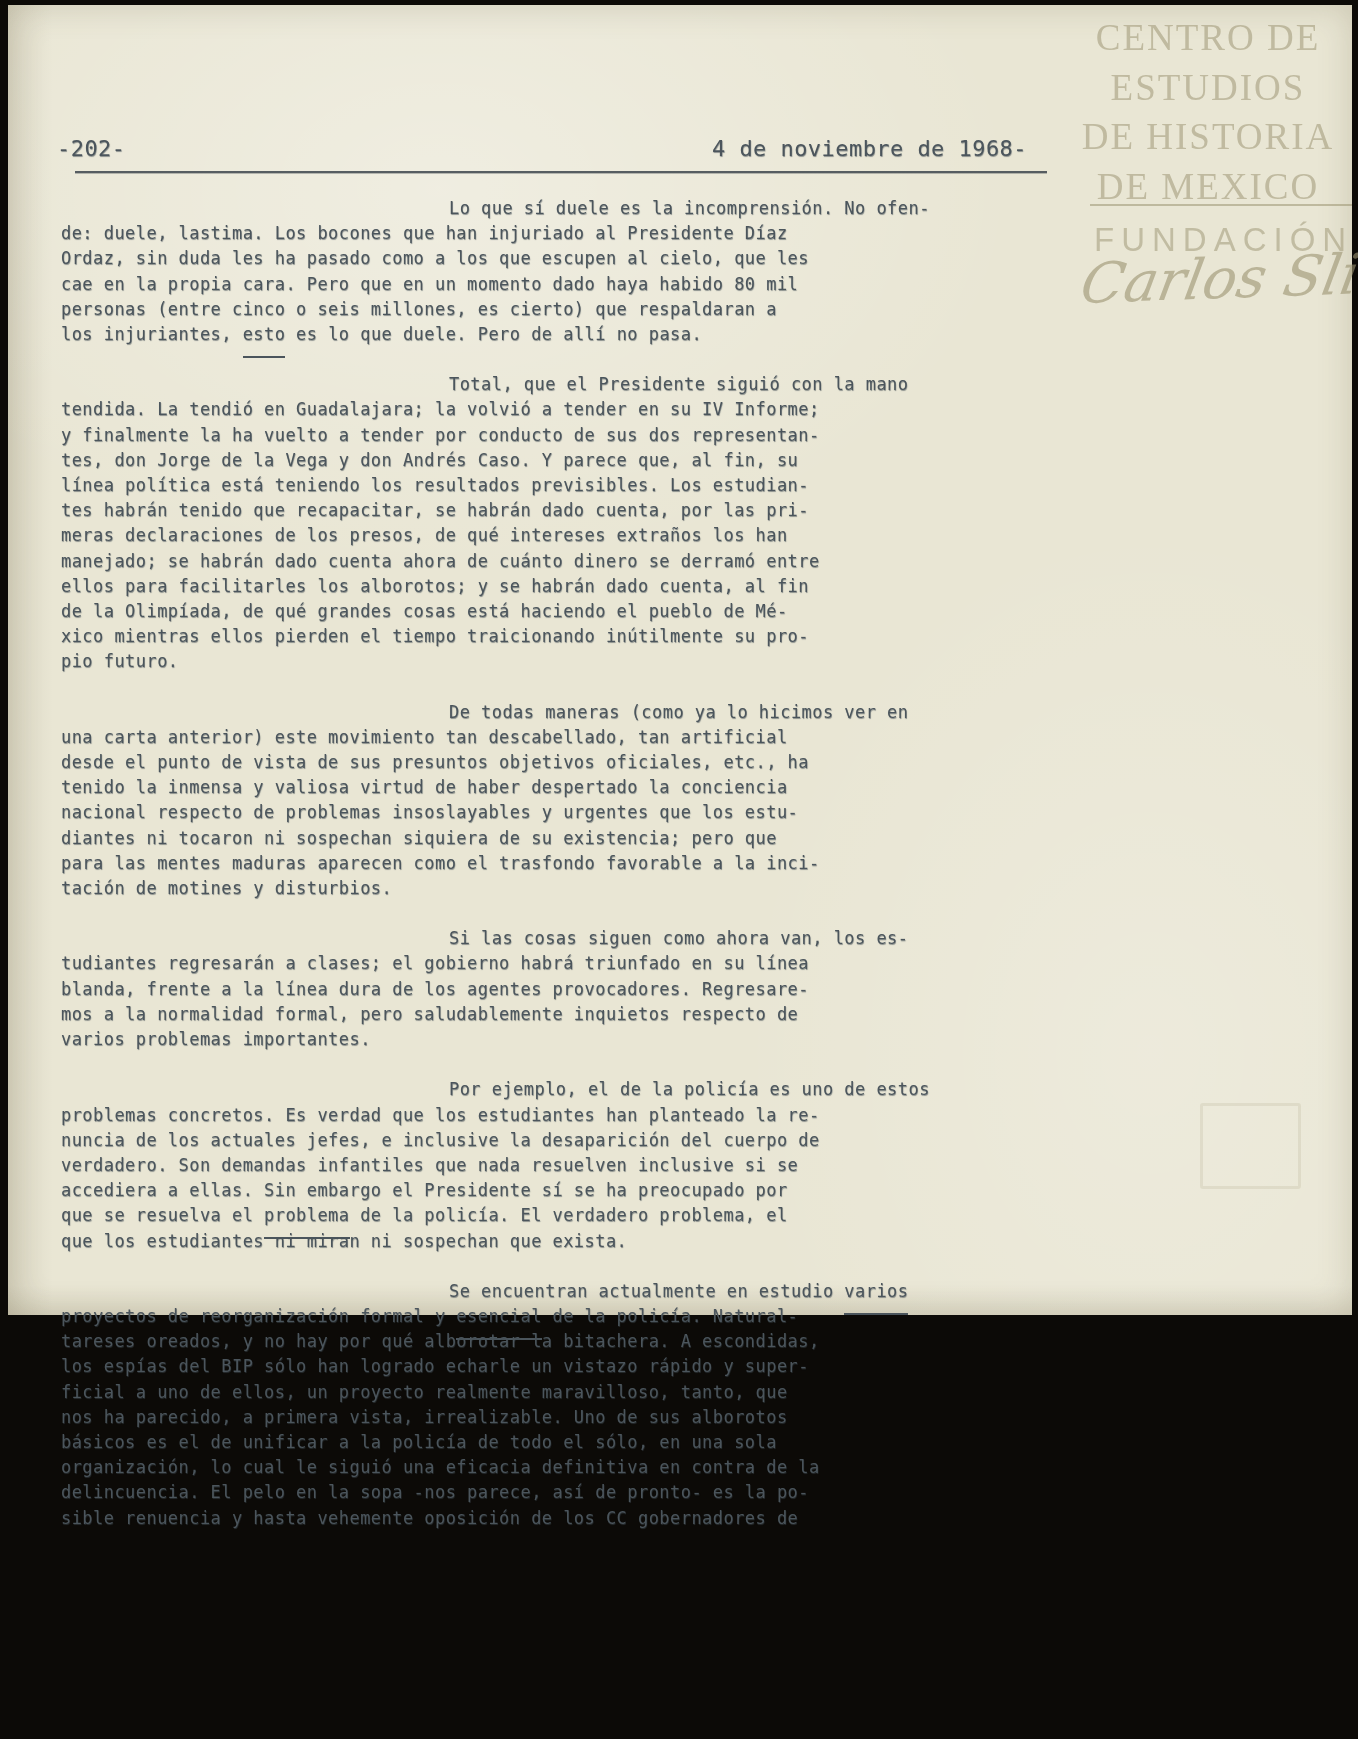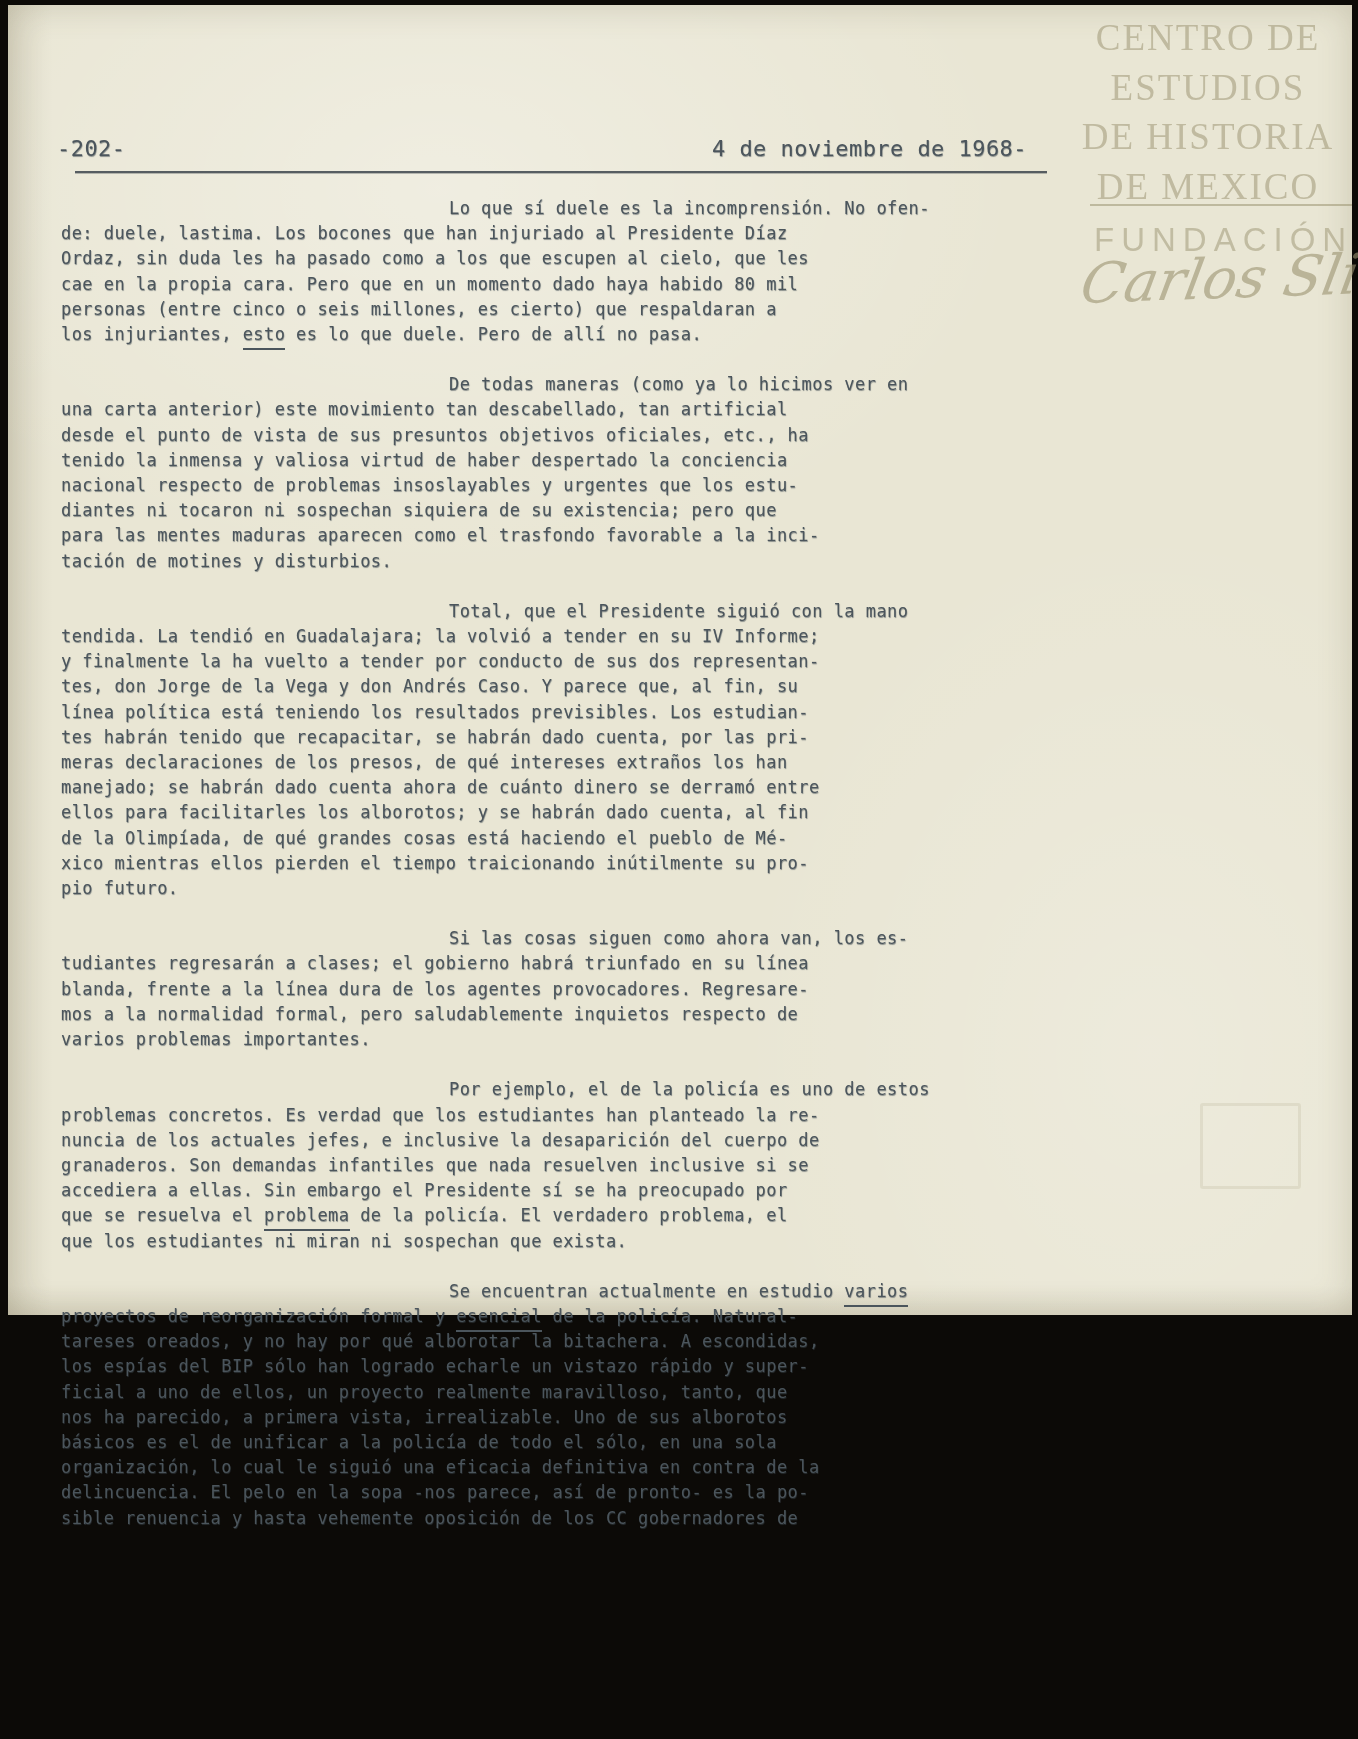--- a/index.html
+++ b/index.html
@@ -57,21 +57,21 @@
   .page-date{position:absolute;right:0;top:0;}
   .header-rule{
     position:absolute;left:67px;top:166px;width:972px;height:3px;
     background:linear-gradient(180deg, rgba(70,78,84,0.9) 0 2px, rgba(70,78,84,0.35) 2px 3px);
   }
   .doc-body{position:absolute;left:53px;top:191px;width:978px;
     font-size:17px;line-height:25.2px;letter-spacing:0.45px;}
   .para{margin:0 0 25px 0;}
   .para .line:first-child{text-indent:388px;}
   .line{white-space:nowrap;}
-  .u{border-bottom:2px solid currentColor;padding-bottom:4px;}
+  .u{border-bottom:2px solid currentColor;padding-bottom:12px;}
 </style>
 </head>
 <body>
 
 <div class="paper">
 
   <div class="wm-block">
     <div>CENTRO DE</div>
     <div>ESTUDIOS</div>
     <div>DE HISTORIA</div>
@@ -91,55 +91,55 @@
   <div class="doc-body type">
       <div class="para">
         <div class="line"><span>Lo que sí duele es la incomprensión. No ofen-</span></div>
         <div class="line"><span>de: duele, lastima. Los bocones que han injuriado al Presidente Díaz</span></div>
         <div class="line"><span>Ordaz, sin duda les ha pasado como a los que escupen al cielo, que les</span></div>
         <div class="line"><span>cae en la propia cara. Pero que en un momento dado haya habido 80 mil</span></div>
         <div class="line"><span>personas (entre cinco o seis millones, es cierto) que respaldaran a</span></div>
         <div class="line"><span>los injuriantes, </span><span class="u">esto</span><span> es lo que duele. Pero de allí no pasa.</span></div>
       </div>
       <div class="para">
-        <div class="line"><span>De todas maneras (como ya lo hicimos ver en</span></div>
-        <div class="line"><span>una carta anterior) este movimiento tan descabellado, tan artificial</span></div>
-        <div class="line"><span>desde el punto de vista de sus presuntos objetivos oficiales, etc., ha</span></div>
-        <div class="line"><span>tenido la inmensa y valiosa virtud de haber despertado la conciencia</span></div>
-        <div class="line"><span>nacional respecto de problemas insoslayables y urgentes que los estu-</span></div>
-        <div class="line"><span>diantes ni tocaron ni sospechan siquiera de su existencia; pero que</span></div>
-        <div class="line"><span>para las mentes maduras aparecen como el trasfondo favorable a la inci-</span></div>
-        <div class="line"><span>tación de motines y disturbios.</span></div>
-      </div>
-      <div class="para">
         <div class="line"><span>Total, que el Presidente siguió con la mano</span></div>
         <div class="line"><span>tendida. La tendió en Guadalajara; la volvió a tender en su IV Informe;</span></div>
         <div class="line"><span>y finalmente la ha vuelto a tender por conducto de sus dos representan-</span></div>
         <div class="line"><span>tes, don Jorge de la Vega y don Andrés Caso. Y parece que, al fin, su</span></div>
         <div class="line"><span>línea política está teniendo los resultados previsibles. Los estudian-</span></div>
         <div class="line"><span>tes habrán tenido que recapacitar, se habrán dado cuenta, por las pri-</span></div>
         <div class="line"><span>meras declaraciones de los presos, de qué intereses extraños los han</span></div>
         <div class="line"><span>manejado; se habrán dado cuenta ahora de cuánto dinero se derramó entre</span></div>
         <div class="line"><span>ellos para facilitarles los alborotos; y se habrán dado cuenta, al fin</span></div>
         <div class="line"><span>de la Olimpíada, de qué grandes cosas está haciendo el pueblo de Mé-</span></div>
         <div class="line"><span>xico mientras ellos pierden el tiempo traicionando inútilmente su pro-</span></div>
         <div class="line"><span>pio futuro.</span></div>
       </div>
       <div class="para">
+        <div class="line"><span>De todas maneras (como ya lo hicimos ver en</span></div>
+        <div class="line"><span>una carta anterior) este movimiento tan descabellado, tan artificial</span></div>
+        <div class="line"><span>desde el punto de vista de sus presuntos objetivos oficiales, etc., ha</span></div>
+        <div class="line"><span>tenido la inmensa y valiosa virtud de haber despertado la conciencia</span></div>
+        <div class="line"><span>nacional respecto de problemas insoslayables y urgentes que los estu-</span></div>
+        <div class="line"><span>diantes ni tocaron ni sospechan siquiera de su existencia; pero que</span></div>
+        <div class="line"><span>para las mentes maduras aparecen como el trasfondo favorable a la inci-</span></div>
+        <div class="line"><span>tación de motines y disturbios.</span></div>
+      </div>
+      <div class="para">
         <div class="line"><span>Si las cosas siguen como ahora van, los es-</span></div>
         <div class="line"><span>tudiantes regresarán a clases; el gobierno habrá triunfado en su línea</span></div>
         <div class="line"><span>blanda, frente a la línea dura de los agentes provocadores. Regresare-</span></div>
         <div class="line"><span>mos a la normalidad formal, pero saludablemente inquietos respecto de</span></div>
         <div class="line"><span>varios problemas importantes.</span></div>
       </div>
       <div class="para">
         <div class="line"><span>Por ejemplo, el de la policía es uno de estos</span></div>
         <div class="line"><span>problemas concretos. Es verdad que los estudiantes han planteado la re-</span></div>
         <div class="line"><span>nuncia de los actuales jefes, e inclusive la desaparición del cuerpo de</span></div>
-        <div class="line"><span>granaderos. Son demandas infantiles que nada resuelven inclusive si se</span></div>
+        <div class="line"><span>verdadero. Son demandas infantiles que nada resuelven inclusive si se</span></div>
         <div class="line"><span>accediera a ellas. Sin embargo el Presidente sí se ha preocupado por</span></div>
         <div class="line"><span>que se resuelva el </span><span class="u">problema</span><span> de la policía. El verdadero problema, el</span></div>
         <div class="line"><span>que los estudiantes ni miran ni sospechan que exista.</span></div>
       </div>
       <div class="para">
         <div class="line"><span>Se encuentran actualmente en estudio </span><span class="u">varios</span></div>
         <div class="line"><span>proyectos de reorganización formal y </span><span class="u">esencial</span><span> de la policía. Natural-</span></div>
         <div class="line"><span>tareses oreados, y no hay por qué alborotar la bitachera. A escondidas,</span></div>
         <div class="line"><span>los espías del BIP sólo han logrado echarle un vistazo rápido y super-</span></div>
         <div class="line"><span>ficial a uno de ellos, un proyecto realmente maravilloso, tanto, que</span></div>

